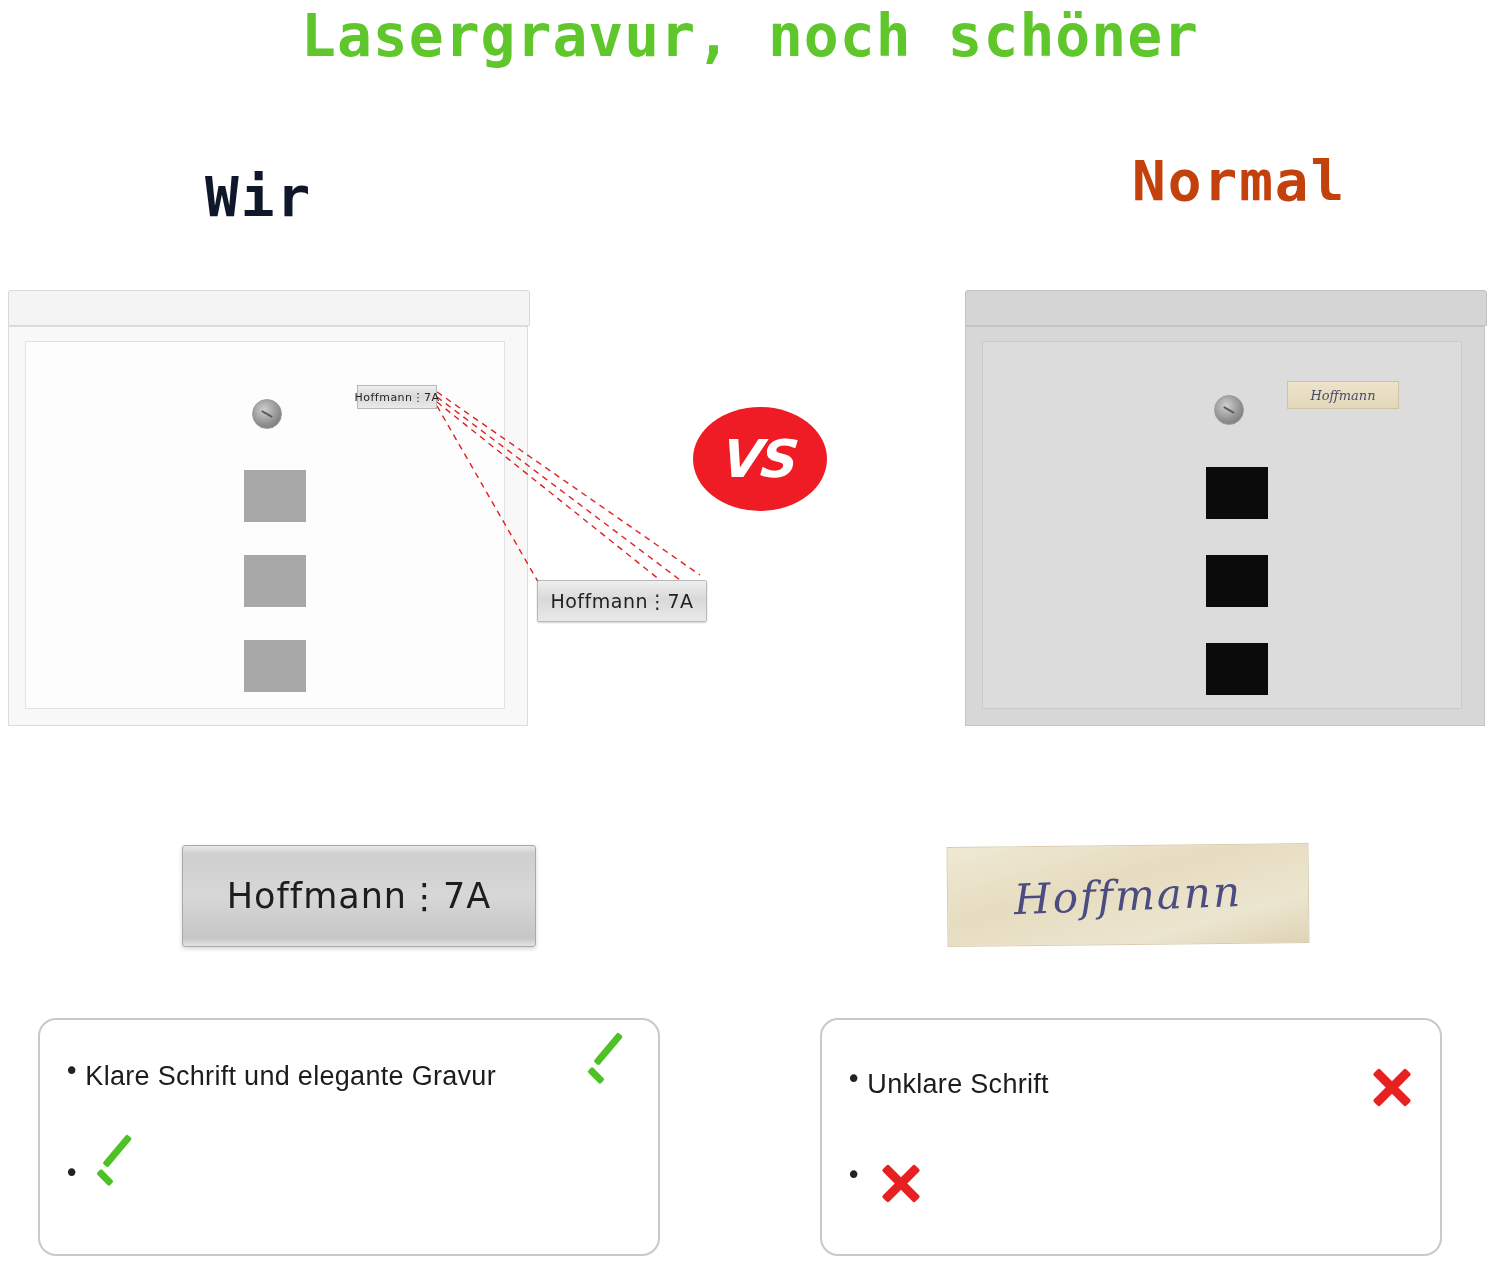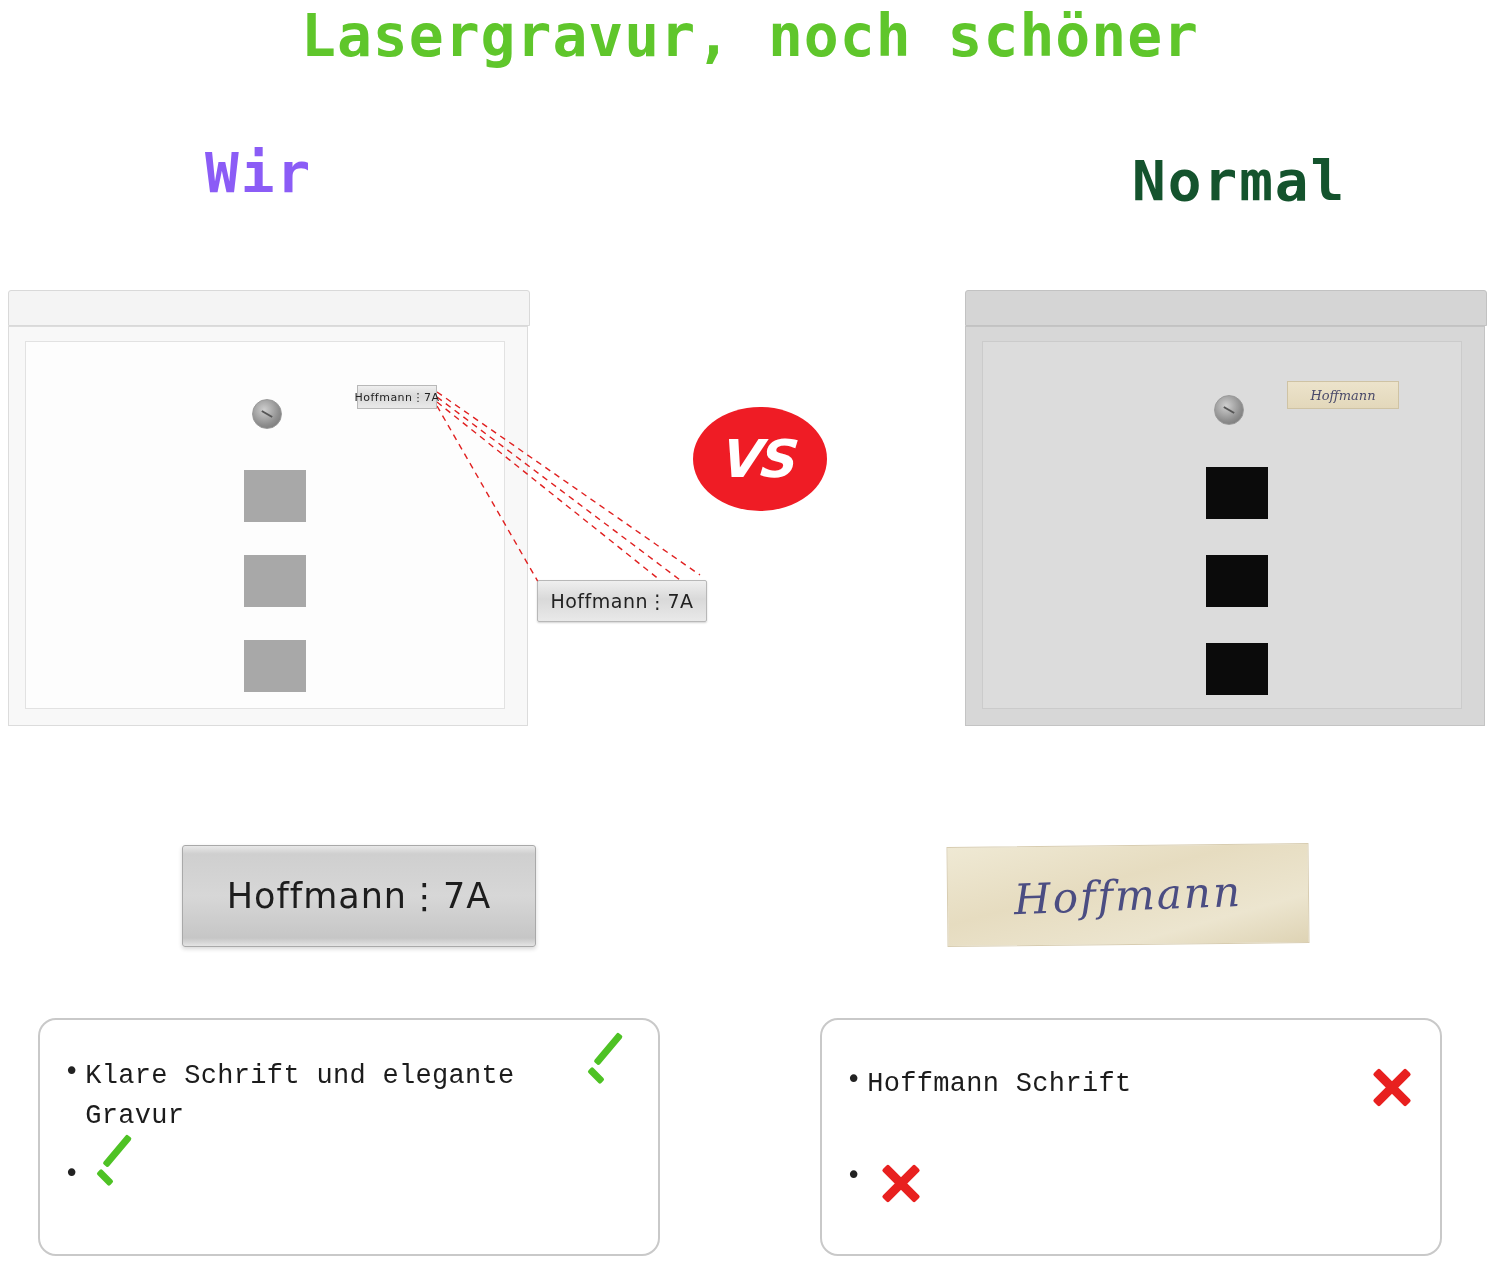--- a/index.html
+++ b/index.html
@@ -31,22 +31,22 @@
   }
 
   
   .col-title {
     position: absolute;
     font-family: "DejaVu Sans Mono", monospace;
     font-weight: bold;
     font-size: 56px;
     letter-spacing: 2px;
   }
-  .col-title.left  { left: 205px; top: 140px; color: #8b5cf6; }
-  .col-title.right { left: 1132px; top: 148px; color: #14532d; }
+  .col-title.left  { left: 205px; top: 164px; color: #0f172a; }
+  .col-title.right { left: 1132px; top: 148px; color: #c2410c; }
 
   
   .mailbox {
     position: absolute;
     top: 290px;
   }
   .mailbox.left  { left: 8px;  }
   .mailbox.right { left: 965px; }
 
   .mb-top {
@@ -236,21 +236,21 @@
     width: 578px;
   }
   .bullet-row .dot {
     font-size: 26px;
     line-height: 30px;
     color: #222;
     margin-right: 6px;
   }
   .bullet-row .text {
     flex: 1;
-    font-family: Liberation Mono, monospace;
+    font-family: Liberation Sans, sans-serif;
     font-size: 27px;
     line-height: 40px;
     color: #1c1c1c;
     letter-spacing: .3px;
   }
   .mark {
     width: 66px;
     flex: 0 0 66px;
     text-align: center;
   }
@@ -368,20 +368,20 @@
   </div>
   <div class="bullet-row r2">
     <span class="dot">•</span>
     <span class="mark"><span class="check"></span></span>
   </div>
 </div>
 
 <div class="bullet-box right">
   <div class="bullet-row r1b">
     <span class="dot">•</span>
-    <span class="text">Hoffmann Schrift</span>
+    <span class="text">Unklare Schrift</span>
     <span class="mark"><span class="cross"></span></span>
   </div>
   <div class="bullet-row r2b">
     <span class="dot">•</span>
     <span class="mark"><span class="cross"></span></span>
   </div>
 </div>
 
 </body></html>

